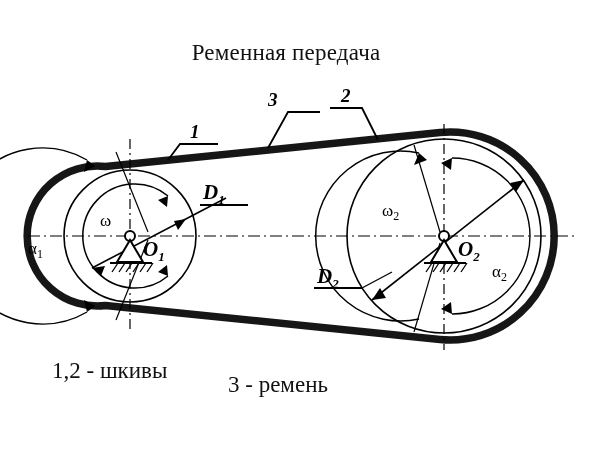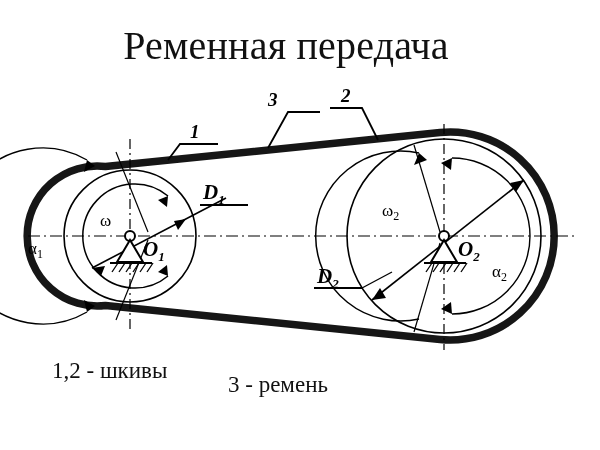--- a/index.html
+++ b/index.html
@@ -6,24 +6,24 @@
   body{
     width:600px;height:450px;
     background:#ffffff;
     font-family:"Liberation Serif", serif;
     color:#000000;
     overflow:hidden;
     position:relative;
   }
   #stage{position:absolute;left:0;top:0;width:600px;height:450px;}
   .title{
-    position:absolute;left:0;top:22px;width:572px;
+    position:absolute;left:0;top:40px;width:572px;
     text-align:center;
     font-family:"Liberation Serif", serif;
-    font-size:40px;
+    font-size:23px;
     font-weight:400;
     color:#111111;
     letter-spacing:0.2px;
   }
   .caption{
     position:absolute;left:0;top:358px;width:600px;
     font-family:"Liberation Serif", serif;
     font-size:23px;
     color:#111111;
   }

